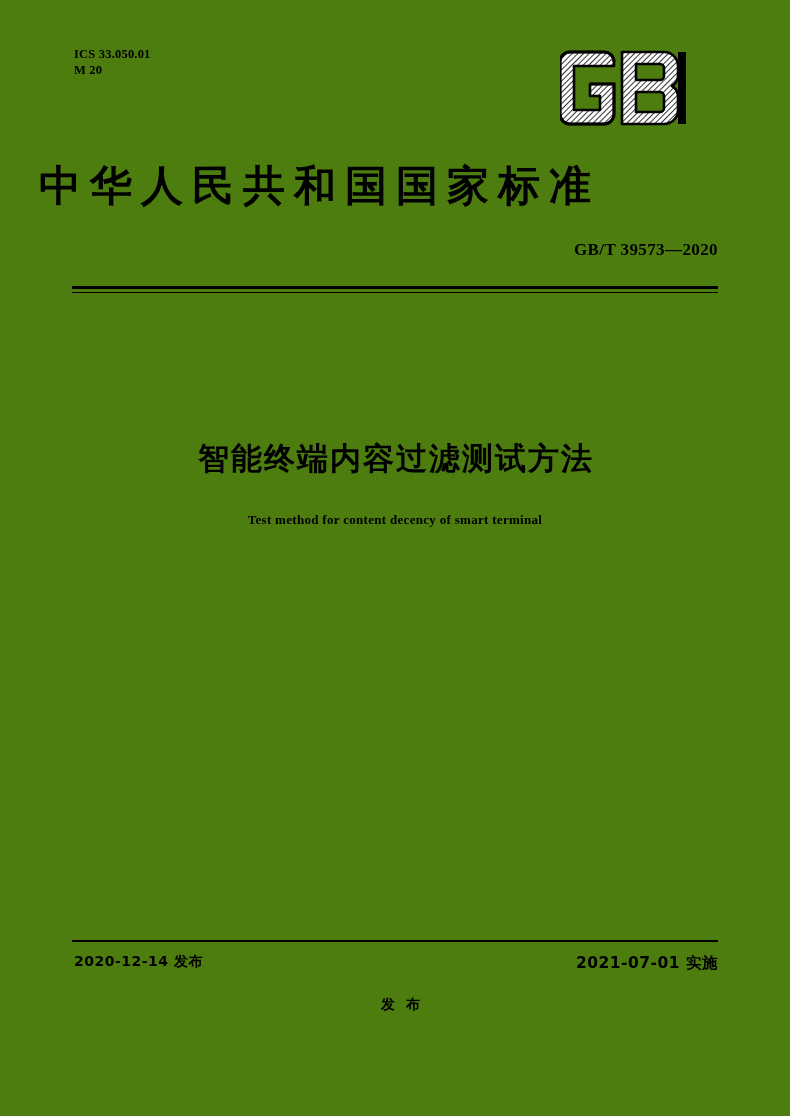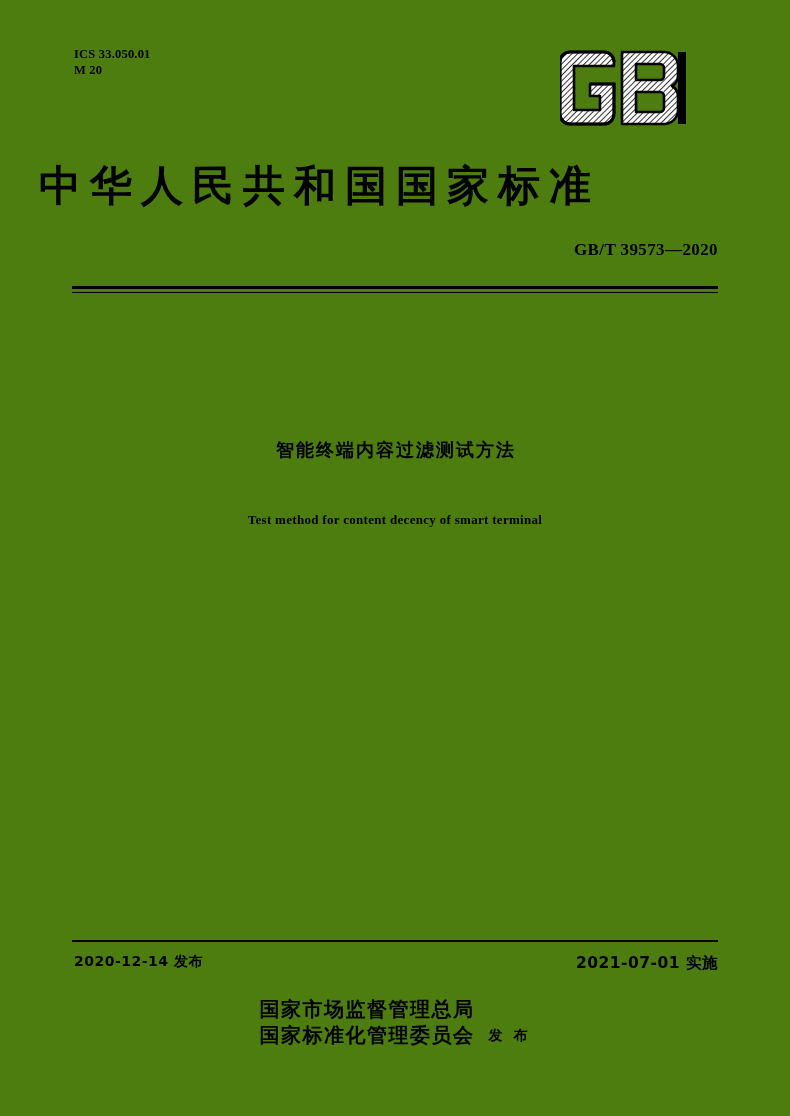--- a/index.html
+++ b/index.html
@@ -92,21 +92,21 @@
 
   
   .subject-cn {
     position: absolute;
     left: 0;
     top: 438px;
     width: 790px;
     text-align: center;
     font-family: "DejaVu Sans", sans-serif;
     font-weight: bold;
-    font-size: 18px;
+    font-size: 31px;
     letter-spacing: 2px;
     text-indent: 2px;
   }
 
   
   .subject-en {
     position: absolute;
     left: 0;
     top: 512px;
     width: 790px;
@@ -216,20 +216,16 @@
 
   <div class="subject-cn">智能终端内容过滤测试方法</div>
   <div class="subject-en">Test method for content decency of smart terminal</div>
 
   <div class="rule-bottom"></div>
 
   <div class="date-left">2020-12-14 发布</div>
   <div class="date-right">2021-07-01 实施</div>
 
   <div class="issuer-wrap">
-    <div class="issuer-lines">
-      <div>国家市场监督管理总局</div>
-      <div>国家标准化管理委员会</div>
-    </div>
     <div class="issuer-publish">发 布</div>
   </div>
 
 </div>
 
 </body></html>

